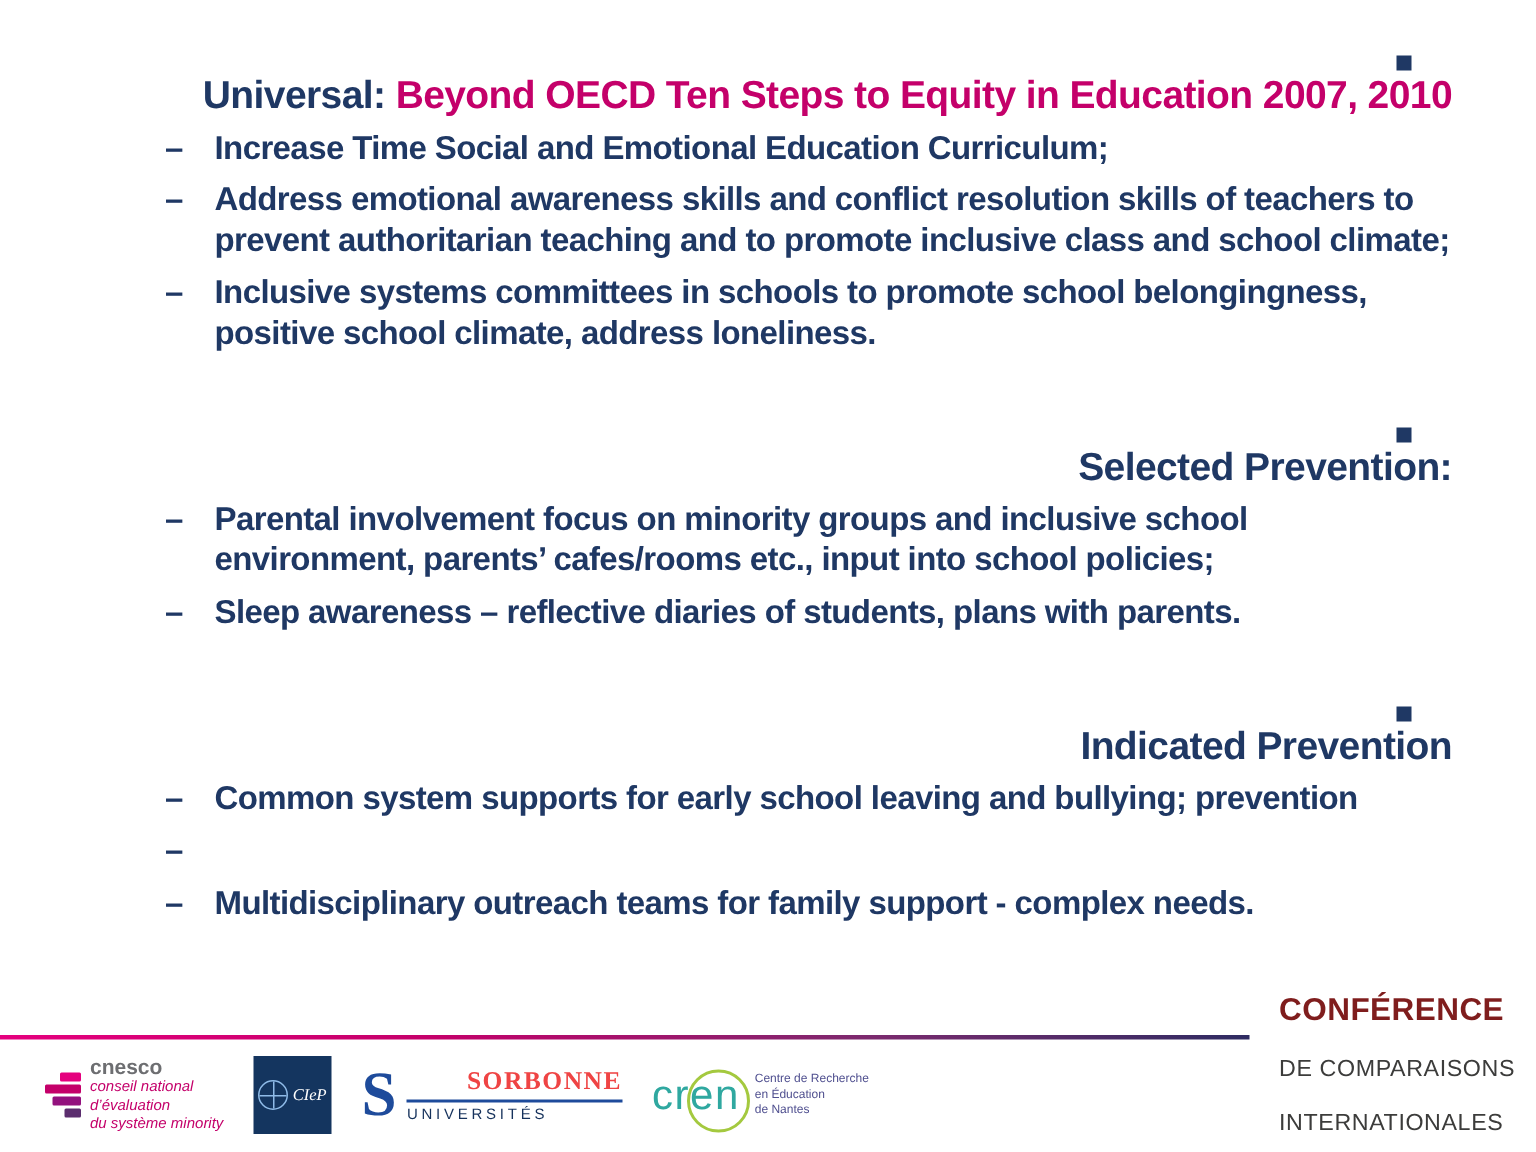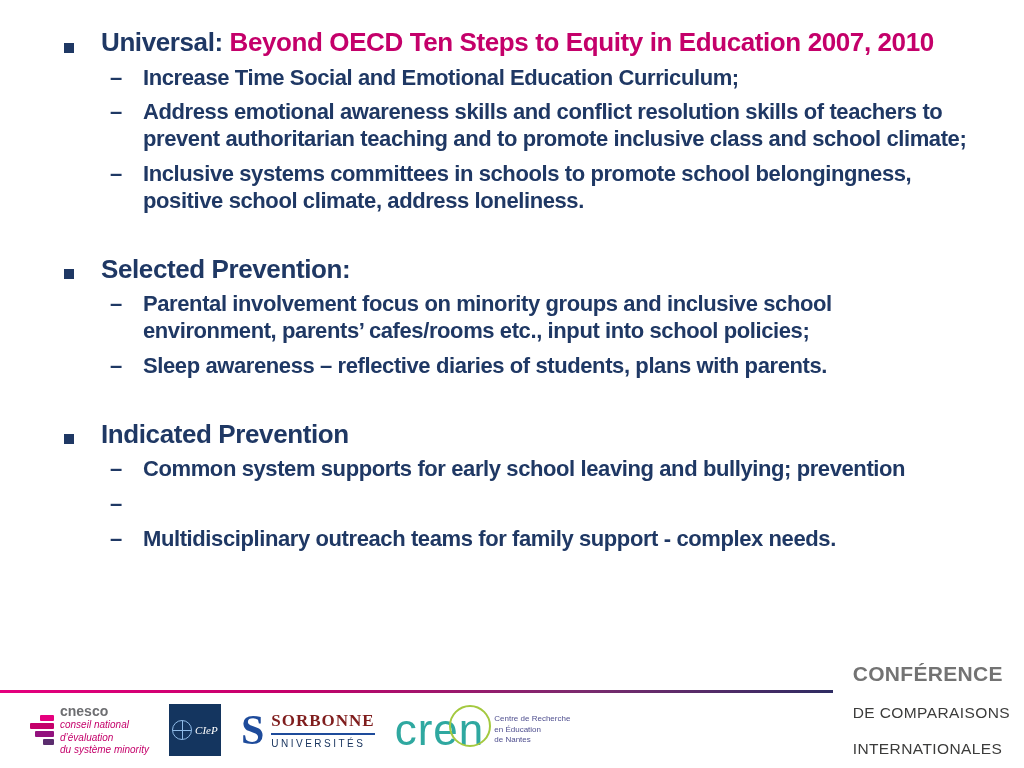--- a/index.html
+++ b/index.html
@@ -7,21 +7,21 @@
   body {
     position:relative; overflow:hidden; background:#fff;
     font-family:"Liberation Sans", sans-serif;
     color:var(--navy, #1F3864);
   }
   .slide { position:absolute; inset:0; background:#fff; }
 
   
   .content { position:absolute; top:26px; left:60px; width:908px; }
   .sec { margin-bottom:38px; }
-  .head { display:flex; align-items:center; margin-bottom:6px; }
+  .head { display:flex; align-items:flex-end; margin-bottom:6px;flex-direction:column; }
   .sq { flex:none; width:10px; height:10px; background:var(--navy,#1F3864); margin:11px 27px 0 4px; }
   .head-text { font-size:26px; line-height:1.25; font-weight:700; letter-spacing:-0.4px; }
   .head-text .hl { color:var(--magenta,#C4006A); }
   .sub { display:flex; margin:0 0 8px 50px; }
   .dash { flex:none; width:33px; font-size:22px; line-height:1.22; font-weight:700; }
   .sub-text { font-size:22px; line-height:1.22; font-weight:700; letter-spacing:-0.4px; }
 
   
   .footer-rule {
     position:absolute; left:0; bottom:75px; width:833px; height:3px;
@@ -44,32 +44,32 @@
   .ciep-globe { width:20px; height:20px; border-radius:50%; border:1px solid #8fbbe8;
     background:
       linear-gradient(#8fbbe8,#8fbbe8) center / 100% 1px no-repeat,
       linear-gradient(#8fbbe8,#8fbbe8) center / 1px 100% no-repeat; }
   .ciep-label { color:#fff; font-size:11px; font-family:"Liberation Serif", serif; font-style:italic; }
 
   .sorbonne { display:flex; align-items:center; gap:7px; }
   .sorbonne-s { font-family:"Liberation Serif", serif; font-size:42px; font-weight:700;
                 color:var(--sorbonne-blue,#1E4B9B); line-height:1; }
   .sorbonne-name { font-family:"Liberation Serif", serif; font-size:17px; font-weight:700;
-                   color:#7f1d1d; letter-spacing:1px; }
+                   color:#ef4444; letter-spacing:1px;margin-left:40px; }
   .sorbonne-rule { height:2px; background:var(--sorbonne-blue,#1E4B9B); margin:2px 0 3px; }
   .sorbonne-sub { font-size:10px; color:#16325C; letter-spacing:2.5px; }
 
   .cren { display:flex; align-items:center; gap:10px; }
-  .cren-word { position:relative; font-size:44px; color:var(--teal,#2FA8A0); letter-spacing:1px; line-height:1; }
+  .cren-word { position:relative; font-size:28px; color:var(--teal,#2FA8A0); letter-spacing:1px; line-height:1; }
   .cren-ring { position:absolute; top:-3px; right:-7px; width:42px; height:42px;
                border:2px solid #A4C93F; border-radius:50%; }
   .cren-caption { font-size:8px; color:#4F4F8F; line-height:1.35; }
 
   .conference { position:absolute; right:14px; bottom:10px; text-align:left; }
-  .conf-title { font-size:21px; font-weight:700; color:#737373; letter-spacing:0.3px; }
+  .conf-title { font-size:21px; font-weight:700; color:#7f1d1d; letter-spacing:0.3px; }
   .conf-line  { font-size:15.5px; color:#3c3c3b; letter-spacing:0.4px; margin-top:18px; }
 </style>
 </head>
 <body>
 
 <div class="slide">
 
   <div class="content">
 
     <section class="sec">

